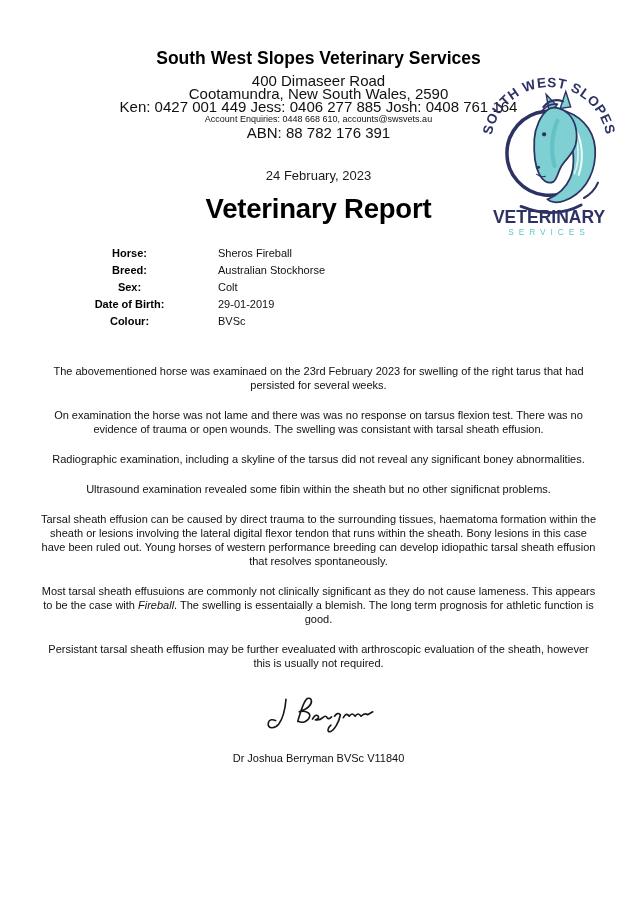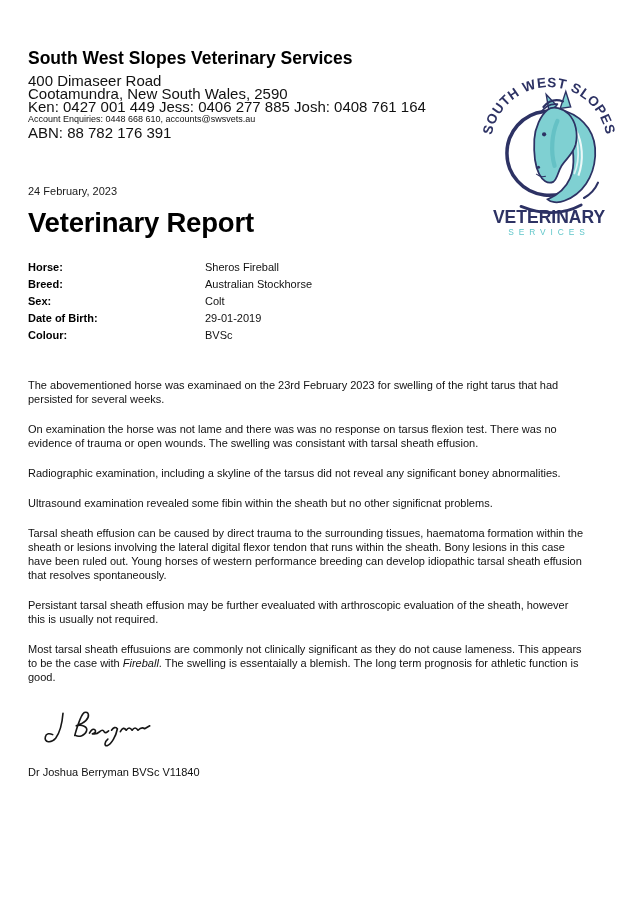--- a/index.html
+++ b/index.html
@@ -6,21 +6,21 @@
   html, body { margin: 0; padding: 0; }
   body {
     width: 637px; height: 901px;
     background: #ffffff;
     font-family: "Liberation Sans", sans-serif;
     color: #1a1a1a;
     position: relative;
     overflow: hidden;
   }
   .page { position: relative; width: 637px; height: 901px; }
-  .content { padding: 0 28px; }
+  .content { padding: 0 41px; text-align: center; }
 
   
   .company-name {
     margin: 48px 0 5px 0;
     font-size: 17.5px;
     font-weight: bold;
     color: #000;
   }
   .addr { font-size: 15px; line-height: 13px; color: #111; }
   .addr.small { font-size: 9px; }
@@ -29,21 +29,21 @@
   .logo {
     position: absolute;
     top: 12px;
     right: 18px;
     width: 140px;
     height: 178px;
   }
   .logo svg { width: 100%; height: 100%; }
 
   
-  .report-date { margin-top: 46px; font-size: 11px; }
+  .report-date { margin-top: 29px; font-size: 13px; }
   .report-title {
     margin: 10px 0 20px 0;
     font-size: 27.5px;
     font-weight: bold;
     color: #000;
     letter-spacing: -0.2px;
   }
 
   
   .details { margin-bottom: 34px; }
@@ -142,22 +142,22 @@
         <span class="detail-value">BVSc</span>
       </div>
     </div>
 
     <div class="body-text">
       <p>The abovementioned horse was examinaed on the 23rd February 2023 for swelling of the right tarus that had persisted for several weeks.</p>
       <p>On examination the horse was not lame and there was was no response on tarsus flexion test. There was no evidence of trauma or open wounds. The swelling was consistant with tarsal sheath effusion.</p>
       <p>Radiographic examination, including a skyline of the tarsus did not reveal any significant boney abnormalities.</p>
       <p>Ultrasound examination revealed some fibin within the sheath but no other significnat problems.</p>
       <p>Tarsal sheath effusion can be caused by direct trauma to the surrounding tissues, haematoma formation within the sheath or lesions involving the lateral digital flexor tendon that runs within the sheath. Bony lesions in this case have been ruled out. Young horses of western performance breeding can develop idiopathic tarsal sheath effusion that resolves spontaneously.</p>
+      <p><span>Most tarsal sheath effusuions are commonly not clinically significant as they do not cause lameness. This appears to be the case with </span><span class="italic">Fireball</span><span>.  The swelling is essentaially a blemish. The long term prognosis for athletic function is good.</span></p>
       <p>Persistant tarsal sheath effusion may be further evealuated with arthroscopic evaluation of the sheath, however this is usually not required.</p>
-      <p><span>Most tarsal sheath effusuions are commonly not clinically significant as they do not cause lameness. This appears to be the case with </span><span class="italic">Fireball</span><span>.  The swelling is essentaially a blemish. The long term prognosis for athletic function is good.</span></p>
     </div>
 
     
     <svg class="signature" viewBox="0 0 170 60">
       <g fill="none" stroke="#161616" stroke-width="2.2" stroke-linecap="round" stroke-linejoin="round">
         <path d="M 34 10 C 33 22, 30 36, 24 44 C 18 51, 8 50, 10 42 C 11 37, 16 37, 20 39"></path>
         <path d="M 50 40 C 54 26, 58 12, 63 9 C 69 7, 71 14, 65 20 C 61 24, 55 26, 52 27 C 60 25, 68 28, 66 34 C 64 40, 56 43, 51 40"></path>
         <path d="M 70 37 Q 74 29 78 33 Q 79 37 74 38 Q 80 39 84 35 Q 88 31 90 35 Q 92 38 96 34"></path>
         <path d="M 100 33 Q 104 27 108 31 C 106 41, 100 52, 94 54 C 90 55, 90 49, 95 45"></path>
         <path d="M 112 35 Q 116 27 120 33 Q 124 27 128 33 Q 132 27 136 33 Q 141 28 145 31 L 152 27"></path>

